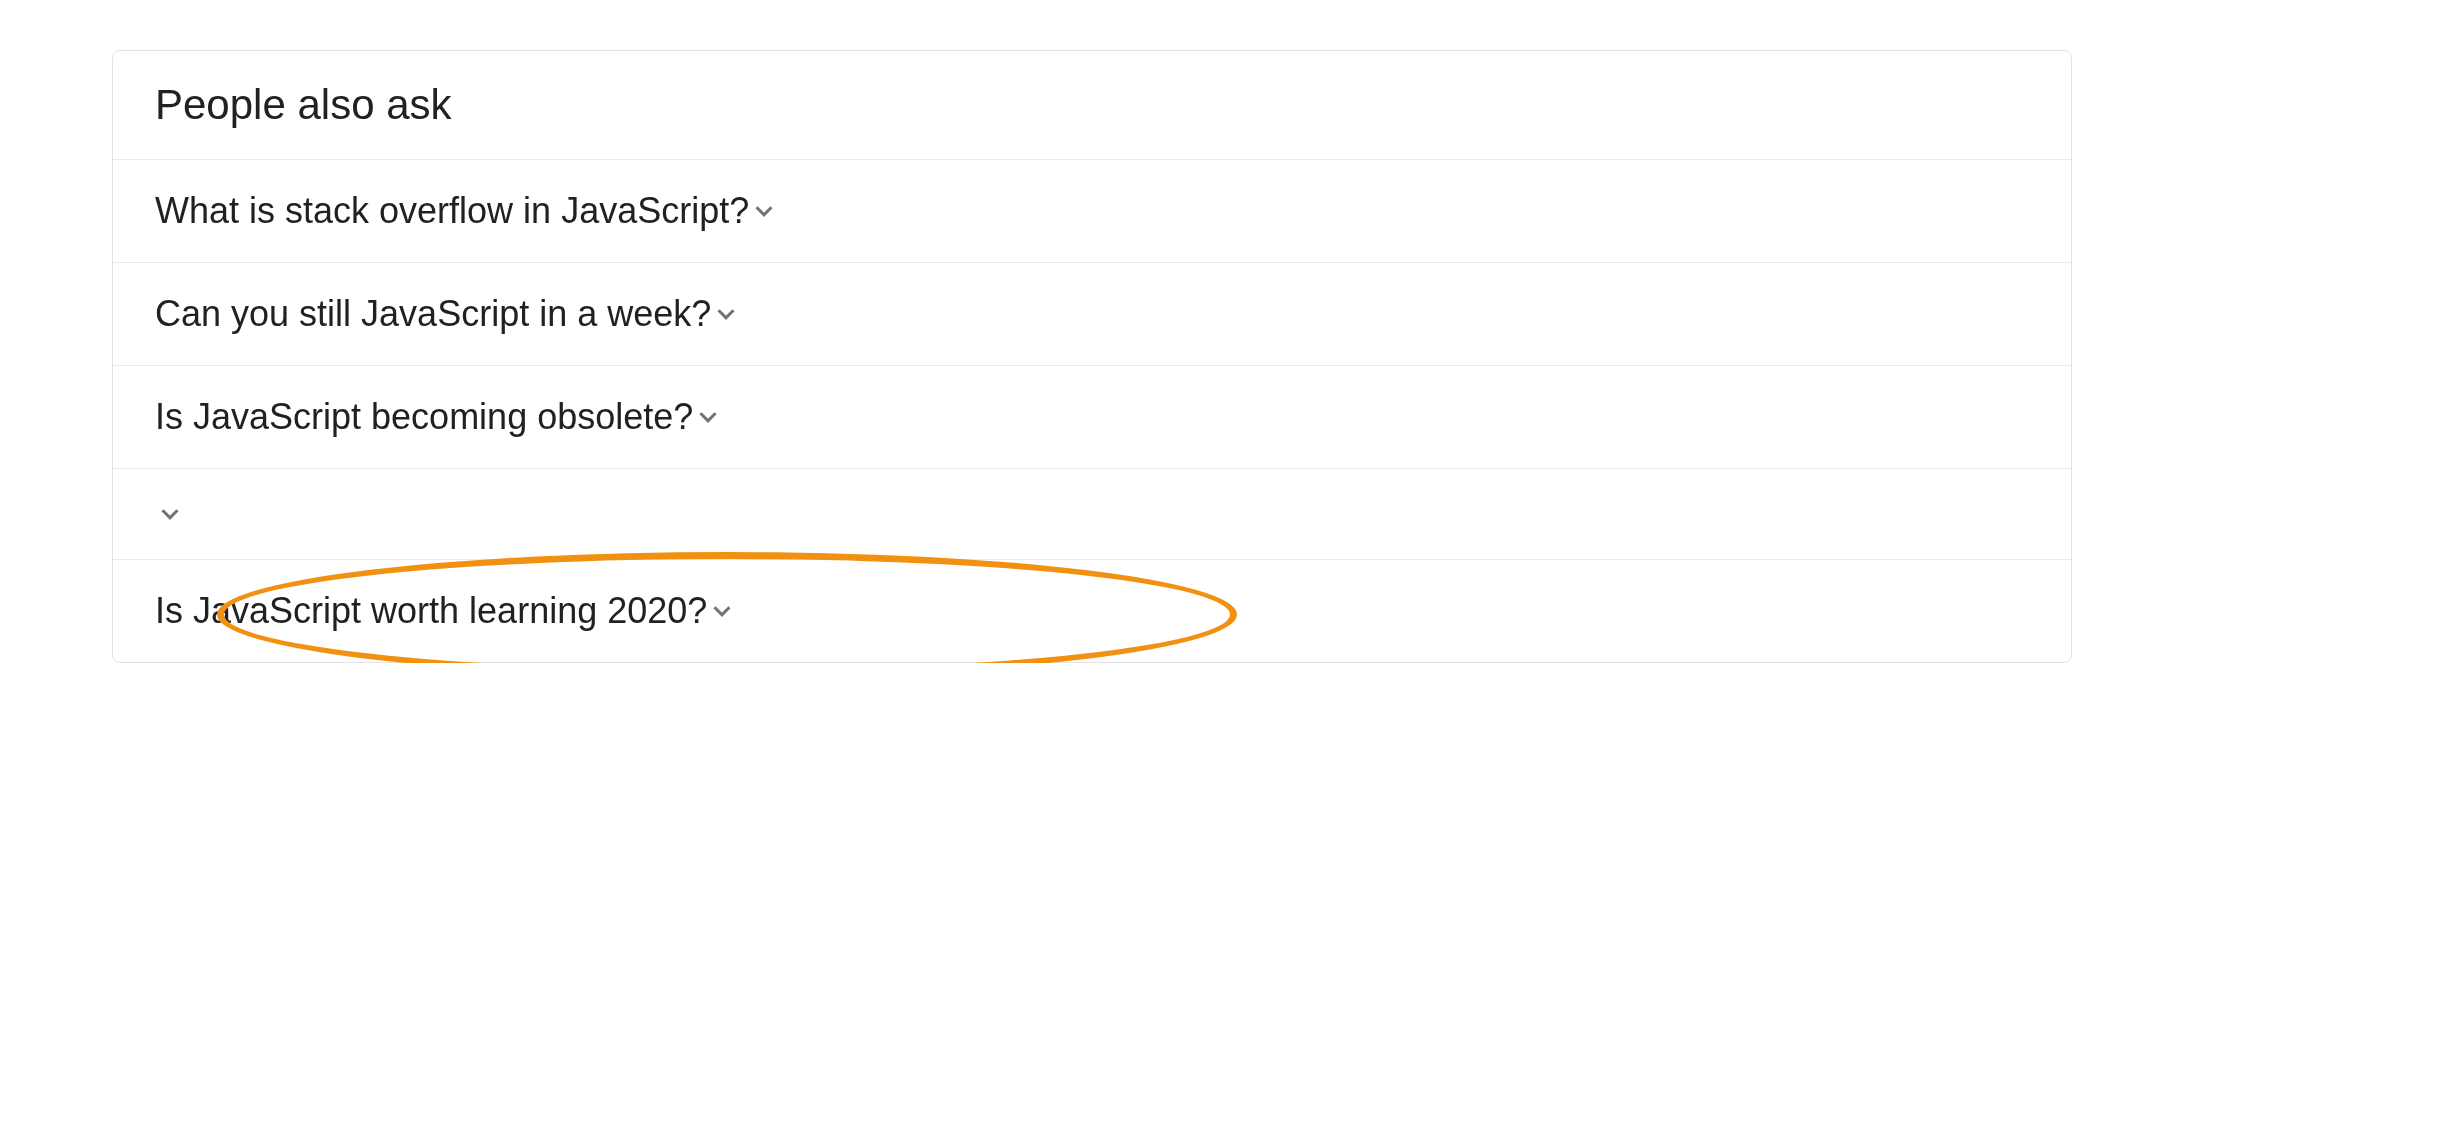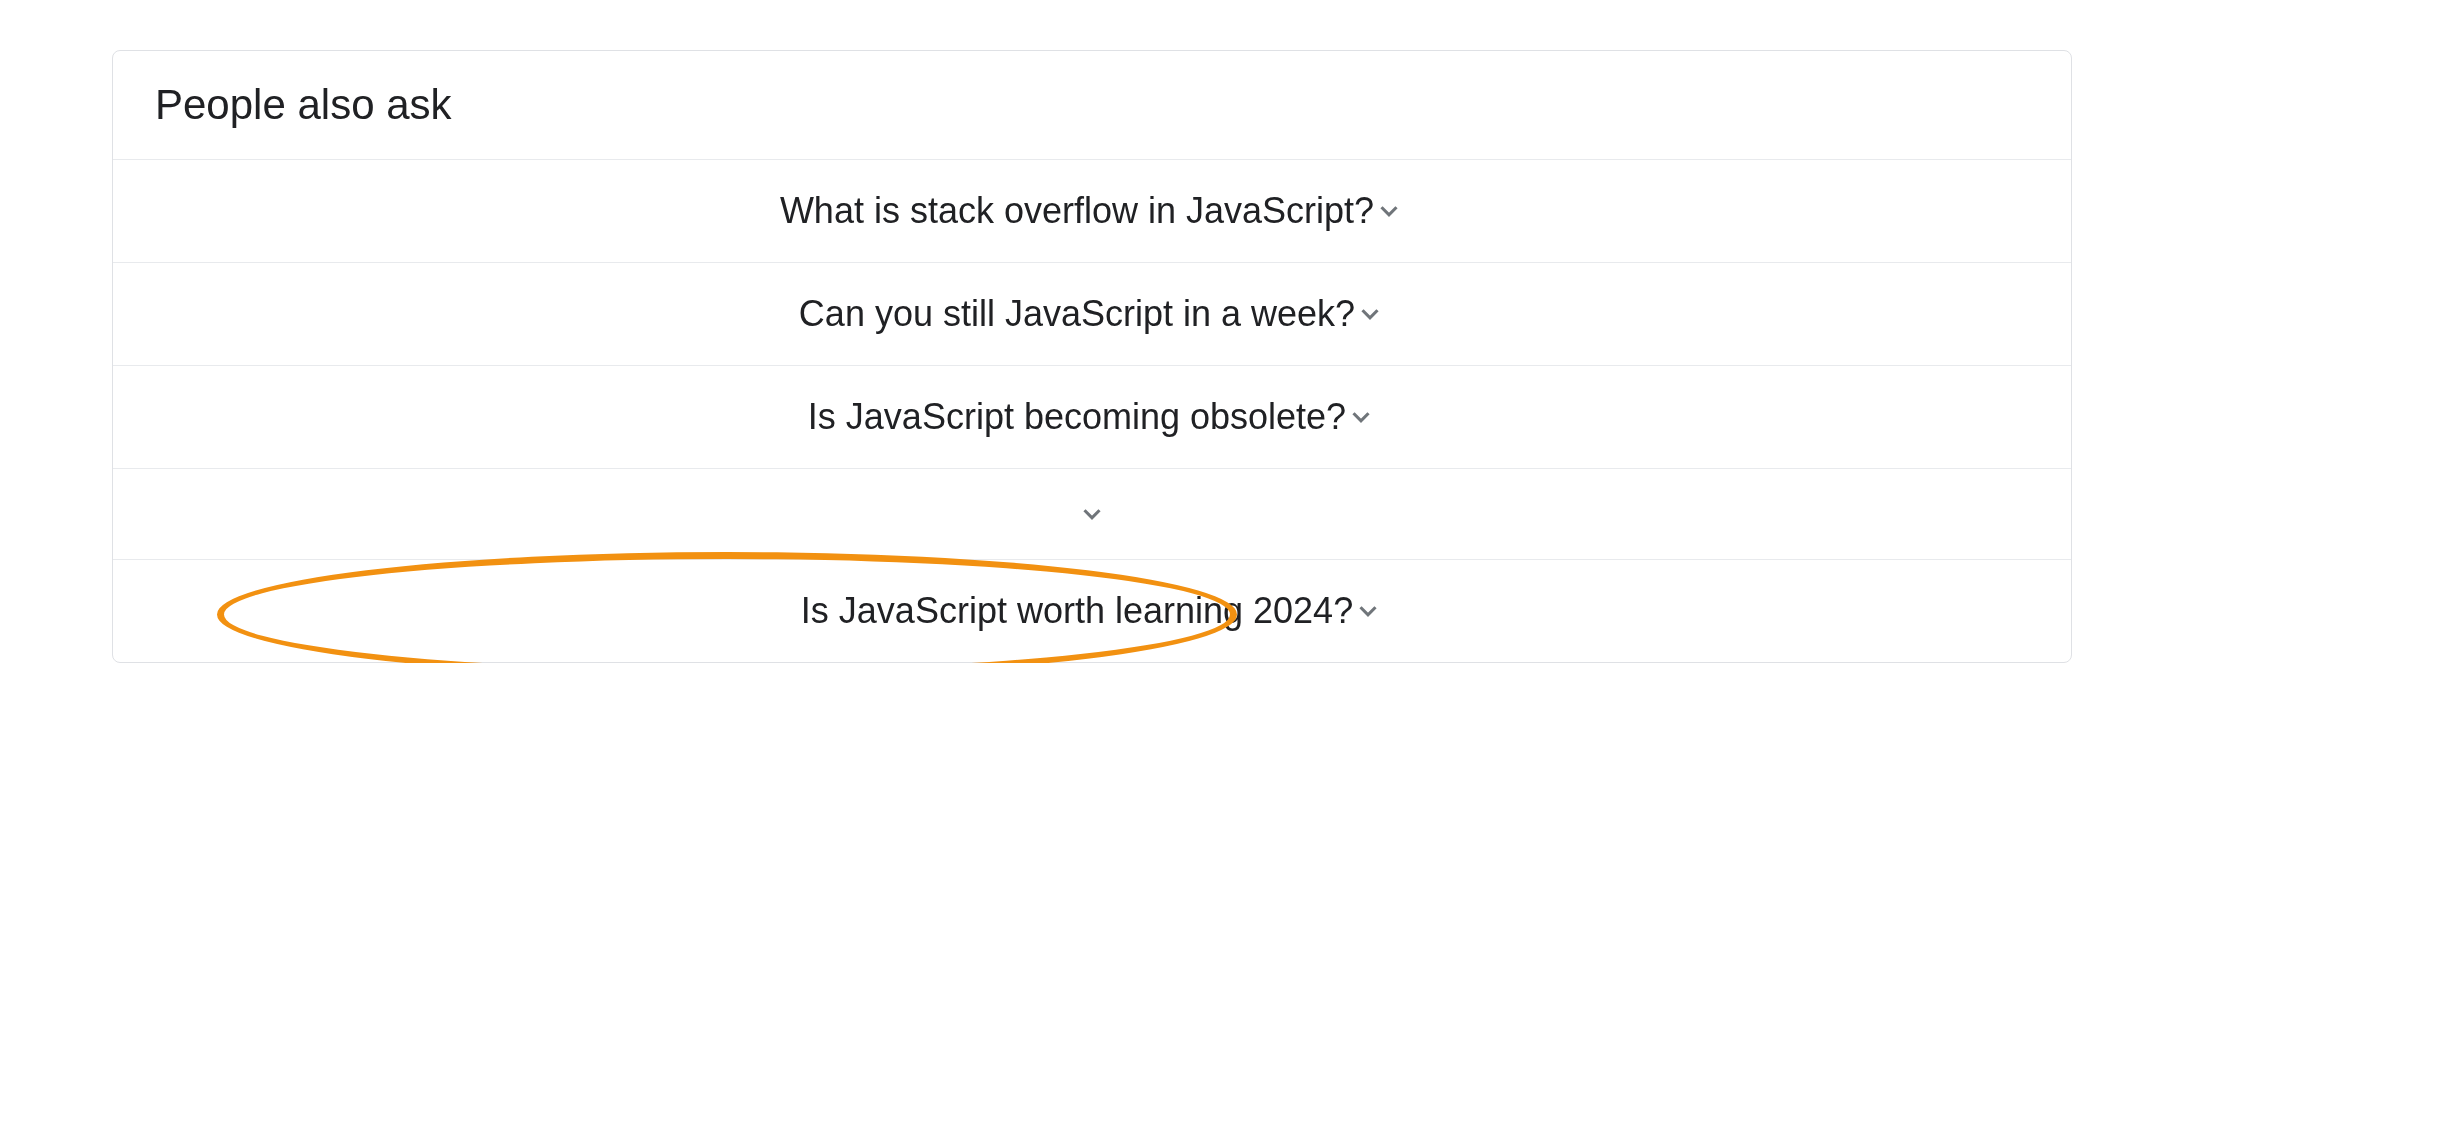--- a/index.html
+++ b/index.html
@@ -27,21 +27,21 @@
       padding: 30px 42px 30px 42px;
       font-size: 42px;
       color: #202124;
       font-weight: 400;
     }
     .paa-item {
       border-top: 1px solid #e8eaed;
       padding: 30px 42px 30px 42px;
       display: flex;
       align-items: center;
-      justify-content: center;
+      justify-content: flex-start;
       cursor: pointer;
       position: relative;
     }
     .paa-question {
       font-size: 36px;
       color: #202124;
       font-weight: 400;
     }
     .chevron {
       width: 30px;
@@ -119,21 +119,21 @@
     <div class="paa-item">
       <span class="chevron">
         <svg viewBox="0 0 24 24" fill="none" stroke="currentColor" stroke-width="2.5">
             <polyline points="6 9 12 15 18 9"></polyline>
           </svg>
       </span>
     </div>
 
 
     <div class="paa-item">
-      <span class="paa-question">Is JavaScript worth learning 2024?</span>
+      <span class="paa-question">Is JavaScript worth learning 2020?</span>
       <span class="chevron">
         <svg viewBox="0 0 24 24" fill="none" stroke="currentColor" stroke-width="2.5">
             <polyline points="6 9 12 15 18 9"></polyline>
           </svg>
       </span>
     </div>
 
   </div>
 
   <div class="annotation-ellipse ellipse-1"></div>

